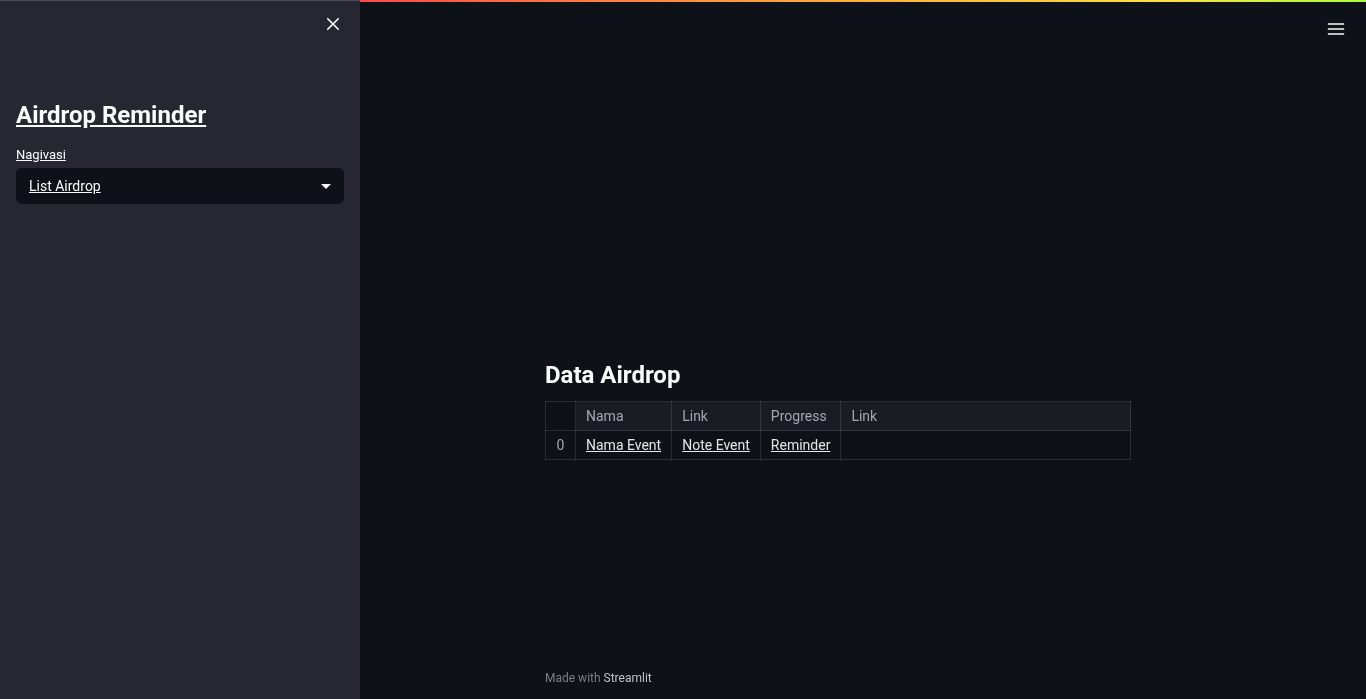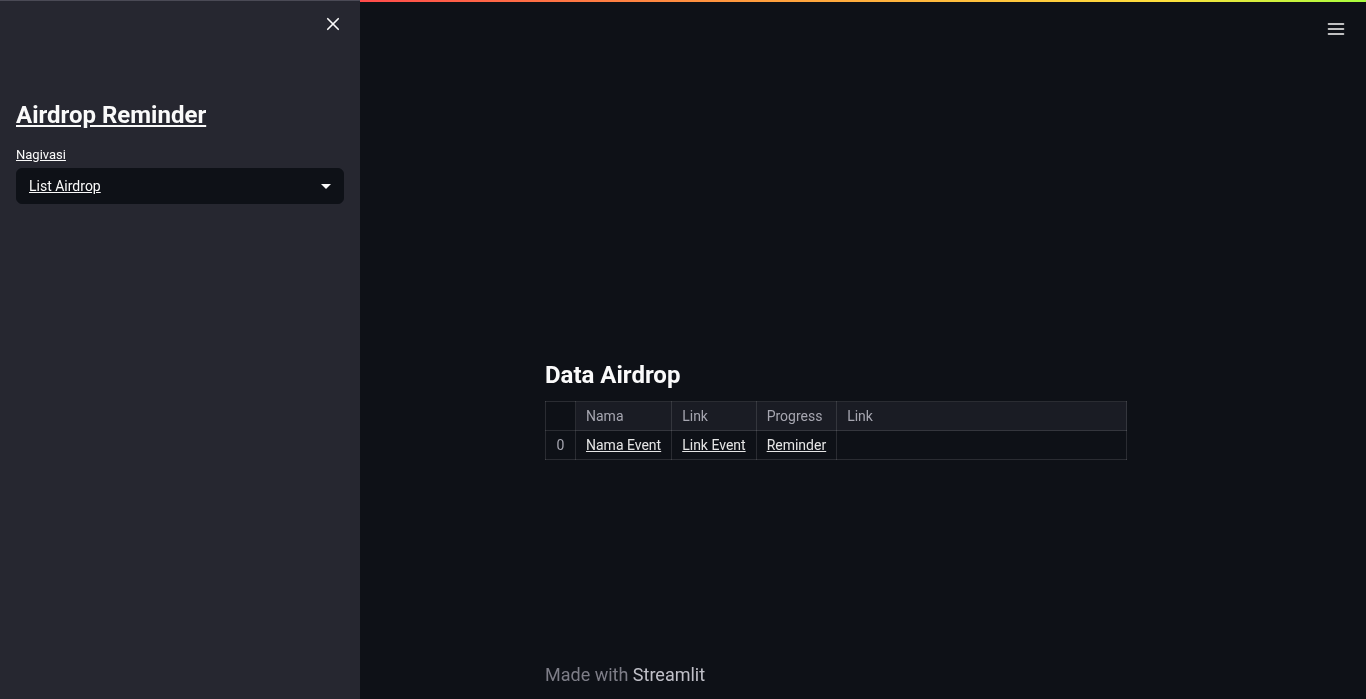--- a/index.html
+++ b/index.html
@@ -162,21 +162,21 @@
   table.df .col-progress { min-width: 55px; }
   table.df .col-note { min-width: 290px; }
 
   
   .footer {
     position: absolute;
     bottom: 14px;
     left: 0;
     width: 100%;
     text-align: left;
-    font-size: 18px;
+    font-size: 12px;
     color: #7d7d87;
   }
   .footer .wrap { margin-left: 185px; }
   .footer .link { color: #c0c0c8; }
 </style>
 </head>
 <body>
 
 <div class="app">
 
@@ -223,21 +223,21 @@
               <th class="col-nama">Nama</th>
               <th class="col-link">Link</th>
               <th class="col-progress">Progress</th>
               <th class="col-note">Link</th>
             </tr>
           </thead>
           <tbody>
             <tr>
               <th class="rowidx">0</th>
               <td>Nama Event</td>
-              <td>Link Event</td>
+              <td>Note Event</td>
               <td>Reminder</td>
               <td></td>
             </tr>
           </tbody>
         </table>
       </div>
     </div>
 
     <div class="footer">
       <span class="wrap">

